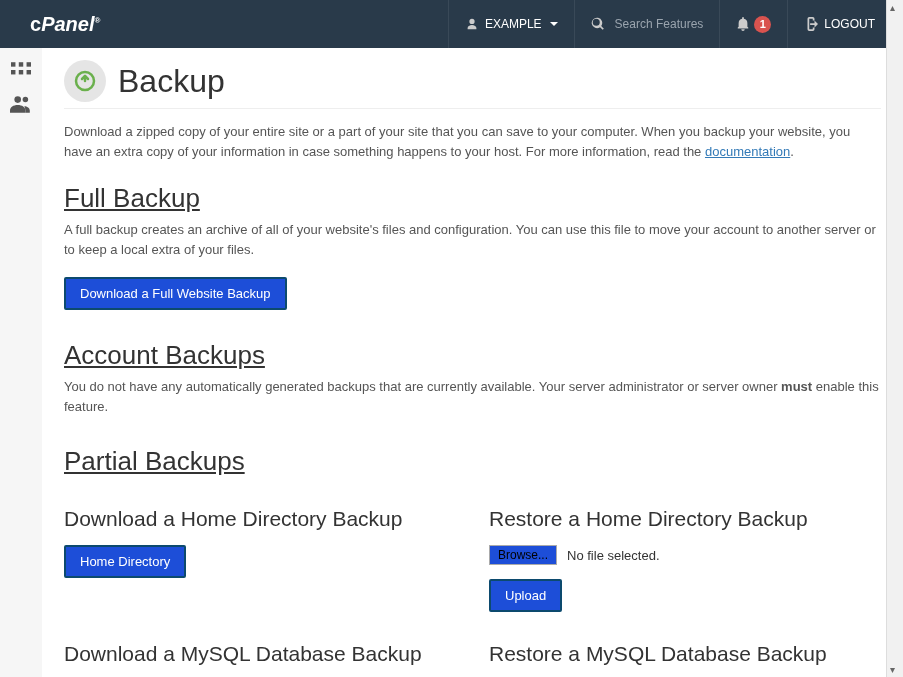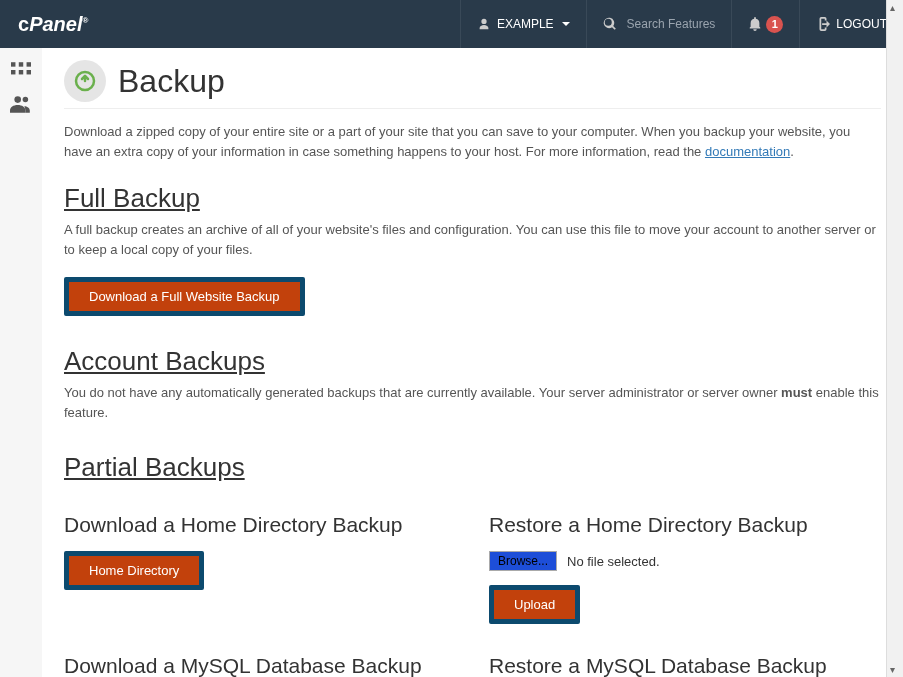--- a/index.html
+++ b/index.html
@@ -1,18 +1,18 @@
 <!DOCTYPE html>
 <html><head>
   <meta charset="utf-8">
   <style>
     * { margin: 0; padding: 0; box-sizing: border-box; }
     body { font-family: -apple-system, BlinkMacSystemFont, "Segoe UI", Arial, sans-serif; background: #fff; font-size: 14px; color: #333; }
     
-    .topbar { background: #293a4a; height: 48px; display: flex; align-items: center; padding: 0; color: #fff; }
+    .topbar { background: #293a4a; height: 48px; display: flex; align-items: center; padding: 12px; color: #fff; }
     .topbar-logo { padding: 0 18px; font-size: 20px; font-weight: bold; font-style: italic; }
     .topbar-logo .c { font-style: normal; }
     .topbar-spacer { flex: 1; }
     .topbar-item { display: flex; align-items: center; padding: 0 16px; height: 48px; font-size: 12px; border-left: 1px solid rgba(255,255,255,0.08); cursor: pointer; }
     .topbar-item.search { color: #9aa4ae; gap: 10px; }
     .topbar-item svg { width: 14px; height: 14px; fill: #ccc; }
     .topbar-item .badge { background: #d9534f; color: #fff; min-width: 17px; height: 17px; border-radius: 10px; display: inline-flex; align-items: center; justify-content: center; font-size: 11px; margin-left: 4px; font-weight: bold; }
     .topbar-item .caret { display: inline-block; width: 0; height: 0; margin-left: 8px; vertical-align: middle; border-top: 4px solid #fff; border-right: 4px solid transparent; border-left: 4px solid transparent; }
     
     .layout { display: flex; min-height: calc(100vh - 48px); }
@@ -24,21 +24,21 @@
     .page-header { display: flex; align-items: center; gap: 12px; margin-bottom: 13px; border-bottom: 1px solid #eee; padding-bottom: 6px; }
     .page-icon { width: 42px; height: 42px; border-radius: 50%; background: #e5e5e5; display: flex; align-items: center; justify-content: center; }
     .page-title { font-size: 32px; font-weight: 300; color: #333; }
     
     .description { font-size: 13px; color: #555; line-height: 1.5; margin: 12px 0 22px; }
     .description a { color: #337ab7; text-decoration: underline; }
     
     h2.section { font-size: 26px; color: #333; margin-bottom: 6px; font-weight: 400; text-decoration: underline; }
     .section-text { font-size: 13px; color: #555; line-height: 1.5; margin-bottom: 18px; }
     
-    .btn { display: inline-block; background: #c2410c; color: #fff; border: 5px solid #0c4a6e; padding: 7px 20px; font-size: 13px; cursor: pointer; border-radius: 2px; }
+    .btn { display: inline-block; background: #1d4ed8; color: #fff; border: 2px solid #0c4a6e; padding: 7px 14px; font-size: 13px; cursor: pointer; border-radius: 2px; }
     
     .block { margin-bottom: 30px; }
     
     .two-col { display: flex; gap: 33px; margin-bottom: 30px; }
     .col { flex: 1; }
     .col h3 { font-size: 21px; font-weight: 400; margin-bottom: 14px; }
     
     .file-row { display: flex; align-items: center; gap: 10px; margin-bottom: 14px; font-size: 13px; }
     .browse-btn { background: #1d4ed8; border: 1px solid #aaa; padding: 2px 8px; font-size: 12px; cursor: pointer; }
     
@@ -115,21 +115,21 @@
       </div>
       <h1 class="page-title">Backup</h1>
     </div>
 
     <p class="description">
       <span>Download a zipped copy of your entire site or a part of your site that you can save to your computer. When you backup your website, you have an extra copy of your information in case something happens to your host. For more information, read the </span><a href="#">documentation</a><span>.</span>
     </p>
 
     <div class="block">
       <h2 class="section">Full Backup</h2>
-      <p class="section-text">A full backup creates an archive of all of your website's files and configuration. You can use this file to move your account to another server or to keep a local copy of your files.</p>
+      <p class="section-text">A full backup creates an archive of all of your website's files and configuration. You can use this file to move your account to another server or to keep a local extra of your files.</p>
       <button class="btn">Download a Full Website Backup</button>
     </div>
 
     <div class="block">
       <h2 class="section">Account Backups</h2>
       <p class="section-text">
         <span>You do not have any automatically generated backups that are currently available. Your server administrator or server owner </span><b>must</b><span> enable this feature.</span>
       </p>
     </div>
 

